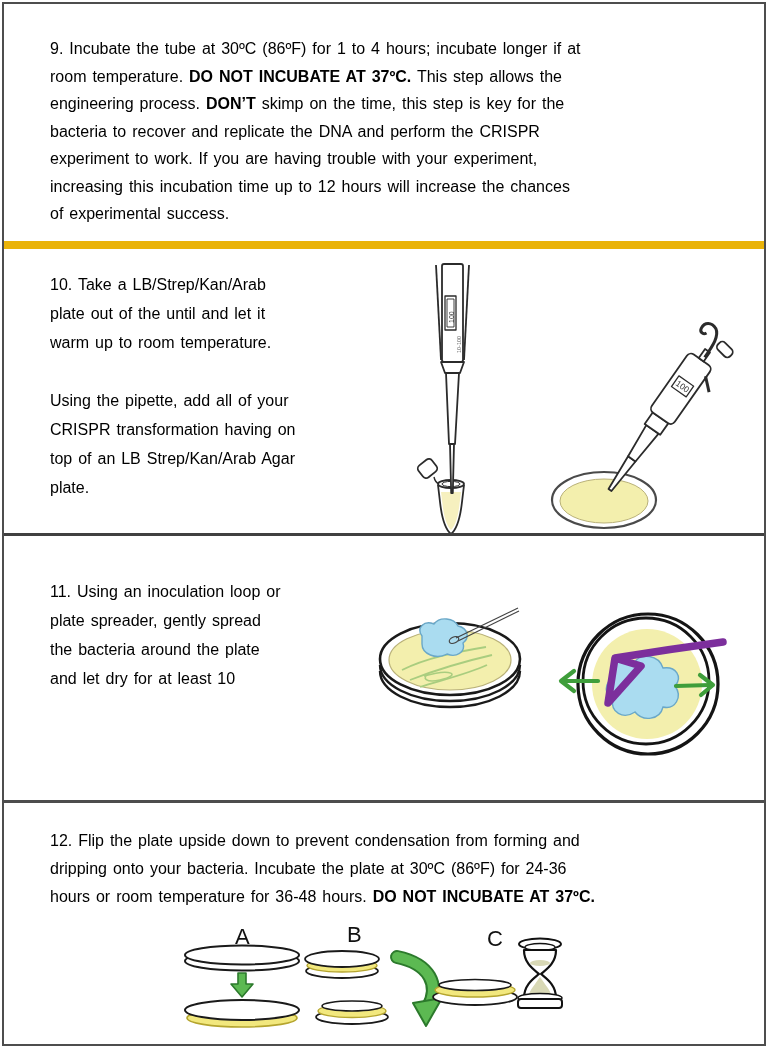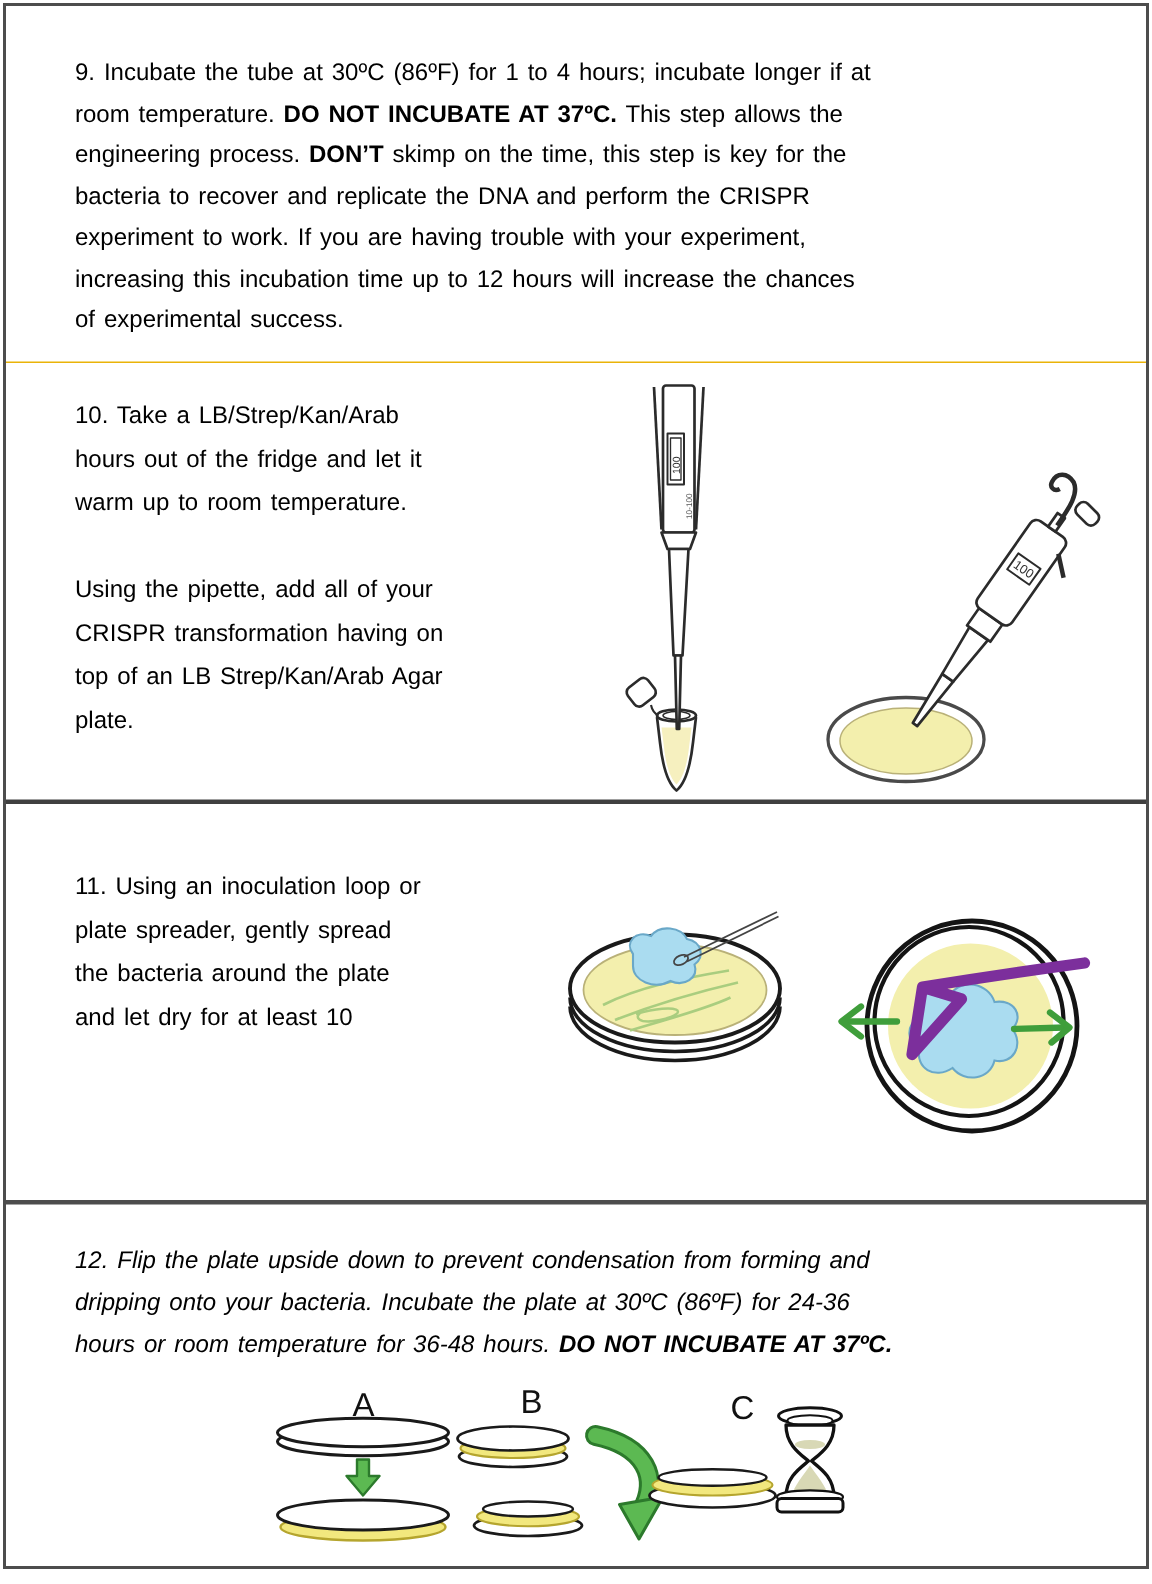--- a/index.html
+++ b/index.html
@@ -6,29 +6,29 @@
   body{
     width:768px;height:1056px;position:relative;background:#ffffff;
     font-family:"Liberation Sans", sans-serif;color:#000;
   }
   .page{
     position:absolute;left:2px;top:2px;width:760px;height:1040px;
     border:2px solid #4d4d4d;background:#fff;
   }
   section{position:relative;width:100%;box-sizing:border-box;}
   #s1{height:237px;}
-  #s2{height:292px;border-top:1px solid #eab308;}
+  #s2{height:292px;border-top:8px solid #eab308;}
   #s3{height:267px;border-top:3px solid #404040;}
   #s4{height:244px;border-top:3px solid #4d4d4d;}
   .tb{position:absolute;font-size:16px;color:#000;word-spacing:1.5px;}
   .tb .ln{white-space:nowrap;}
   .tb1{left:46px;top:31px;} .tb1 .ln{height:27.5px;line-height:27.5px;}
   .tb2{left:46px;top:21px;} .tb2 .ln{height:29px;line-height:29px;}
   .tb3{left:46px;top:41px;} .tb3 .ln{height:29px;line-height:29px;}
-  .tb4{left:46px;top:24px;} .tb4 .ln{height:28px;line-height:28px;font-style:italic;}
+  .tb4{left:46px;top:24px;} .tb4 .ln{height:28px;line-height:28px;}
   .b{font-weight:bold;}
   .ill{position:absolute;}
   #svg-pipettes{left:386px;top:1px;}
   #svg-dishes{left:362px;top:28px;}
   #svg-flip{left:148px;top:108px;}
   .diag-label{position:absolute;font-size:22px;color:#111;}
   #lblA{left:231px;top:121px;}
   #lblB{left:343px;top:119px;}
   #lblC{left:483px;top:123px;}
 </style>
@@ -45,21 +45,21 @@
       <div class="ln"><span>bacteria to recover and replicate the DNA and perform the CRISPR</span><span class="b"></span><span></span></div>
       <div class="ln"><span>experiment to work. If you are having trouble with your experiment,</span><span class="b"></span><span></span></div>
       <div class="ln"><span>increasing this incubation time up to 12 hours will increase the chances</span><span class="b"></span><span></span></div>
       <div class="ln"><span>of experimental success.</span><span class="b"></span><span></span></div>
     </div>
   </section>
 
   <section id="s2">
     <div class="tb tb2">
       <div class="ln">10. Take a LB/Strep/Kan/Arab</div>
-      <div class="ln">hours out of the fridge and let it</div>
+      <div class="ln">plate out of the until and let it</div>
       <div class="ln">warm up to room temperature.</div>
       <div class="ln"></div>
       <div class="ln">Using the pipette, add all of your</div>
       <div class="ln">CRISPR transformation having on</div>
       <div class="ln">top of an LB Strep/Kan/Arab Agar</div>
       <div class="ln">plate.</div>
     </div>
 
     <svg id="svg-pipettes" class="ill" width="372" height="288" viewBox="0 0 372 288">
 

